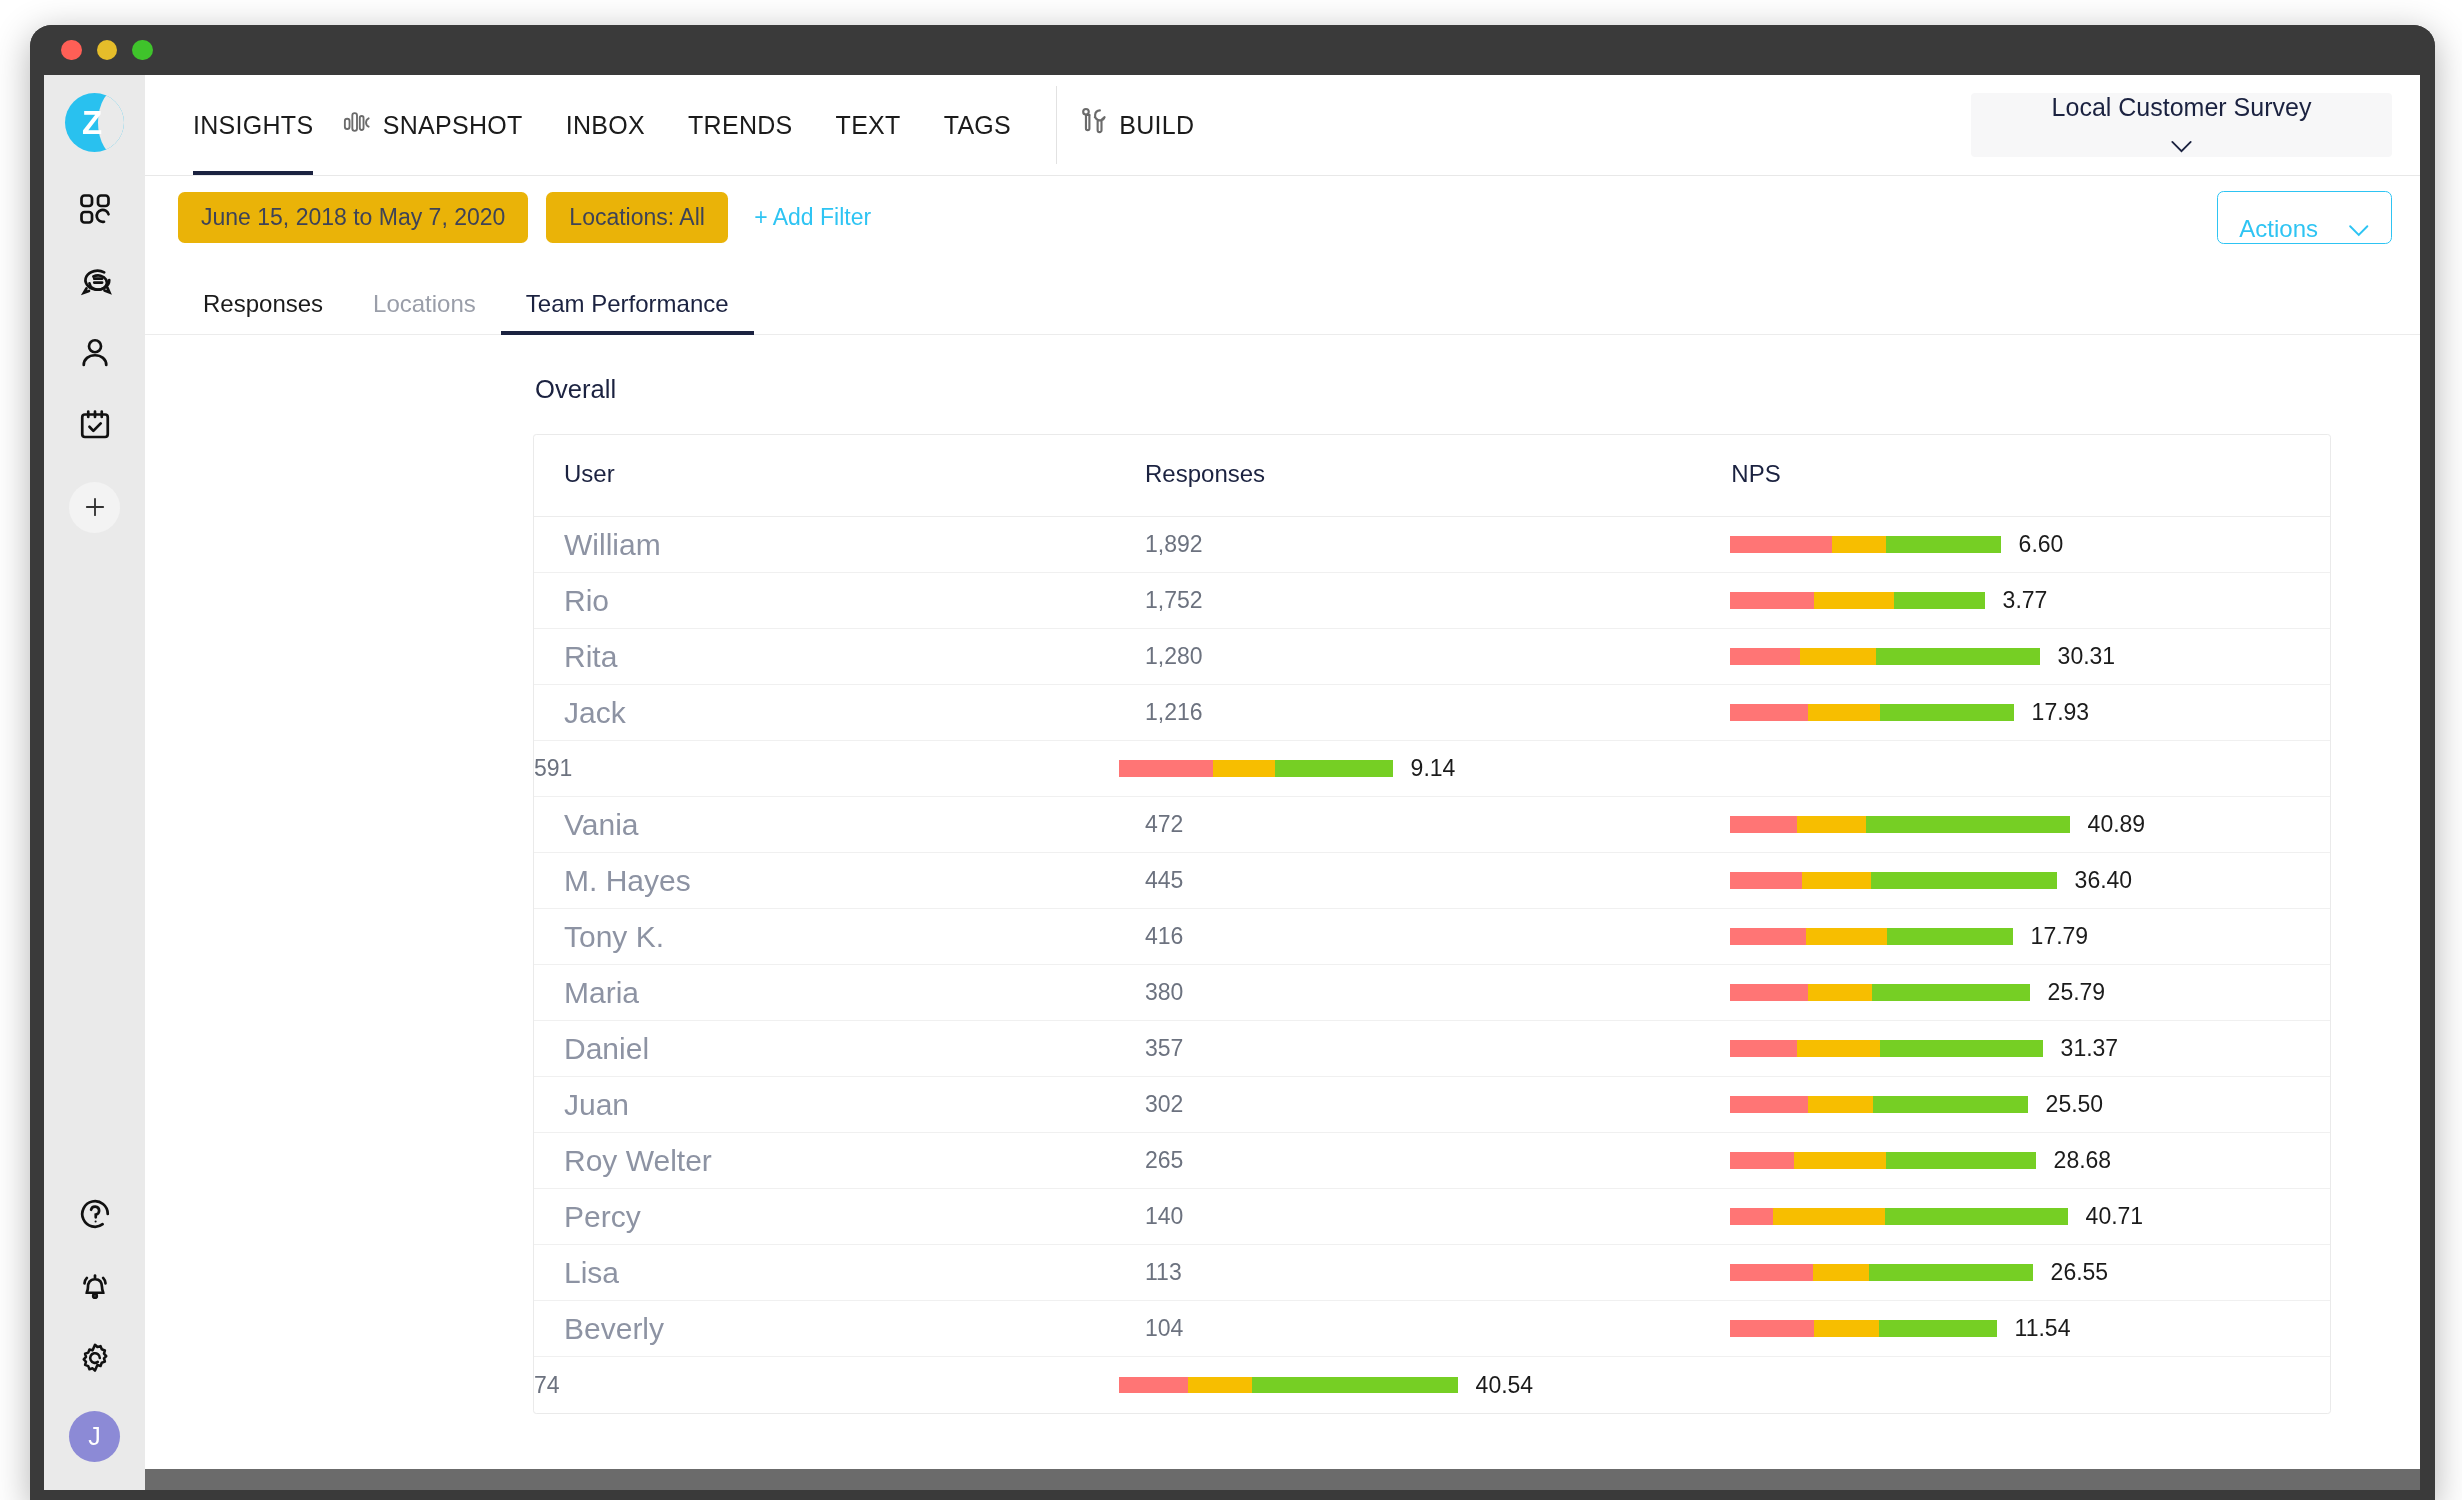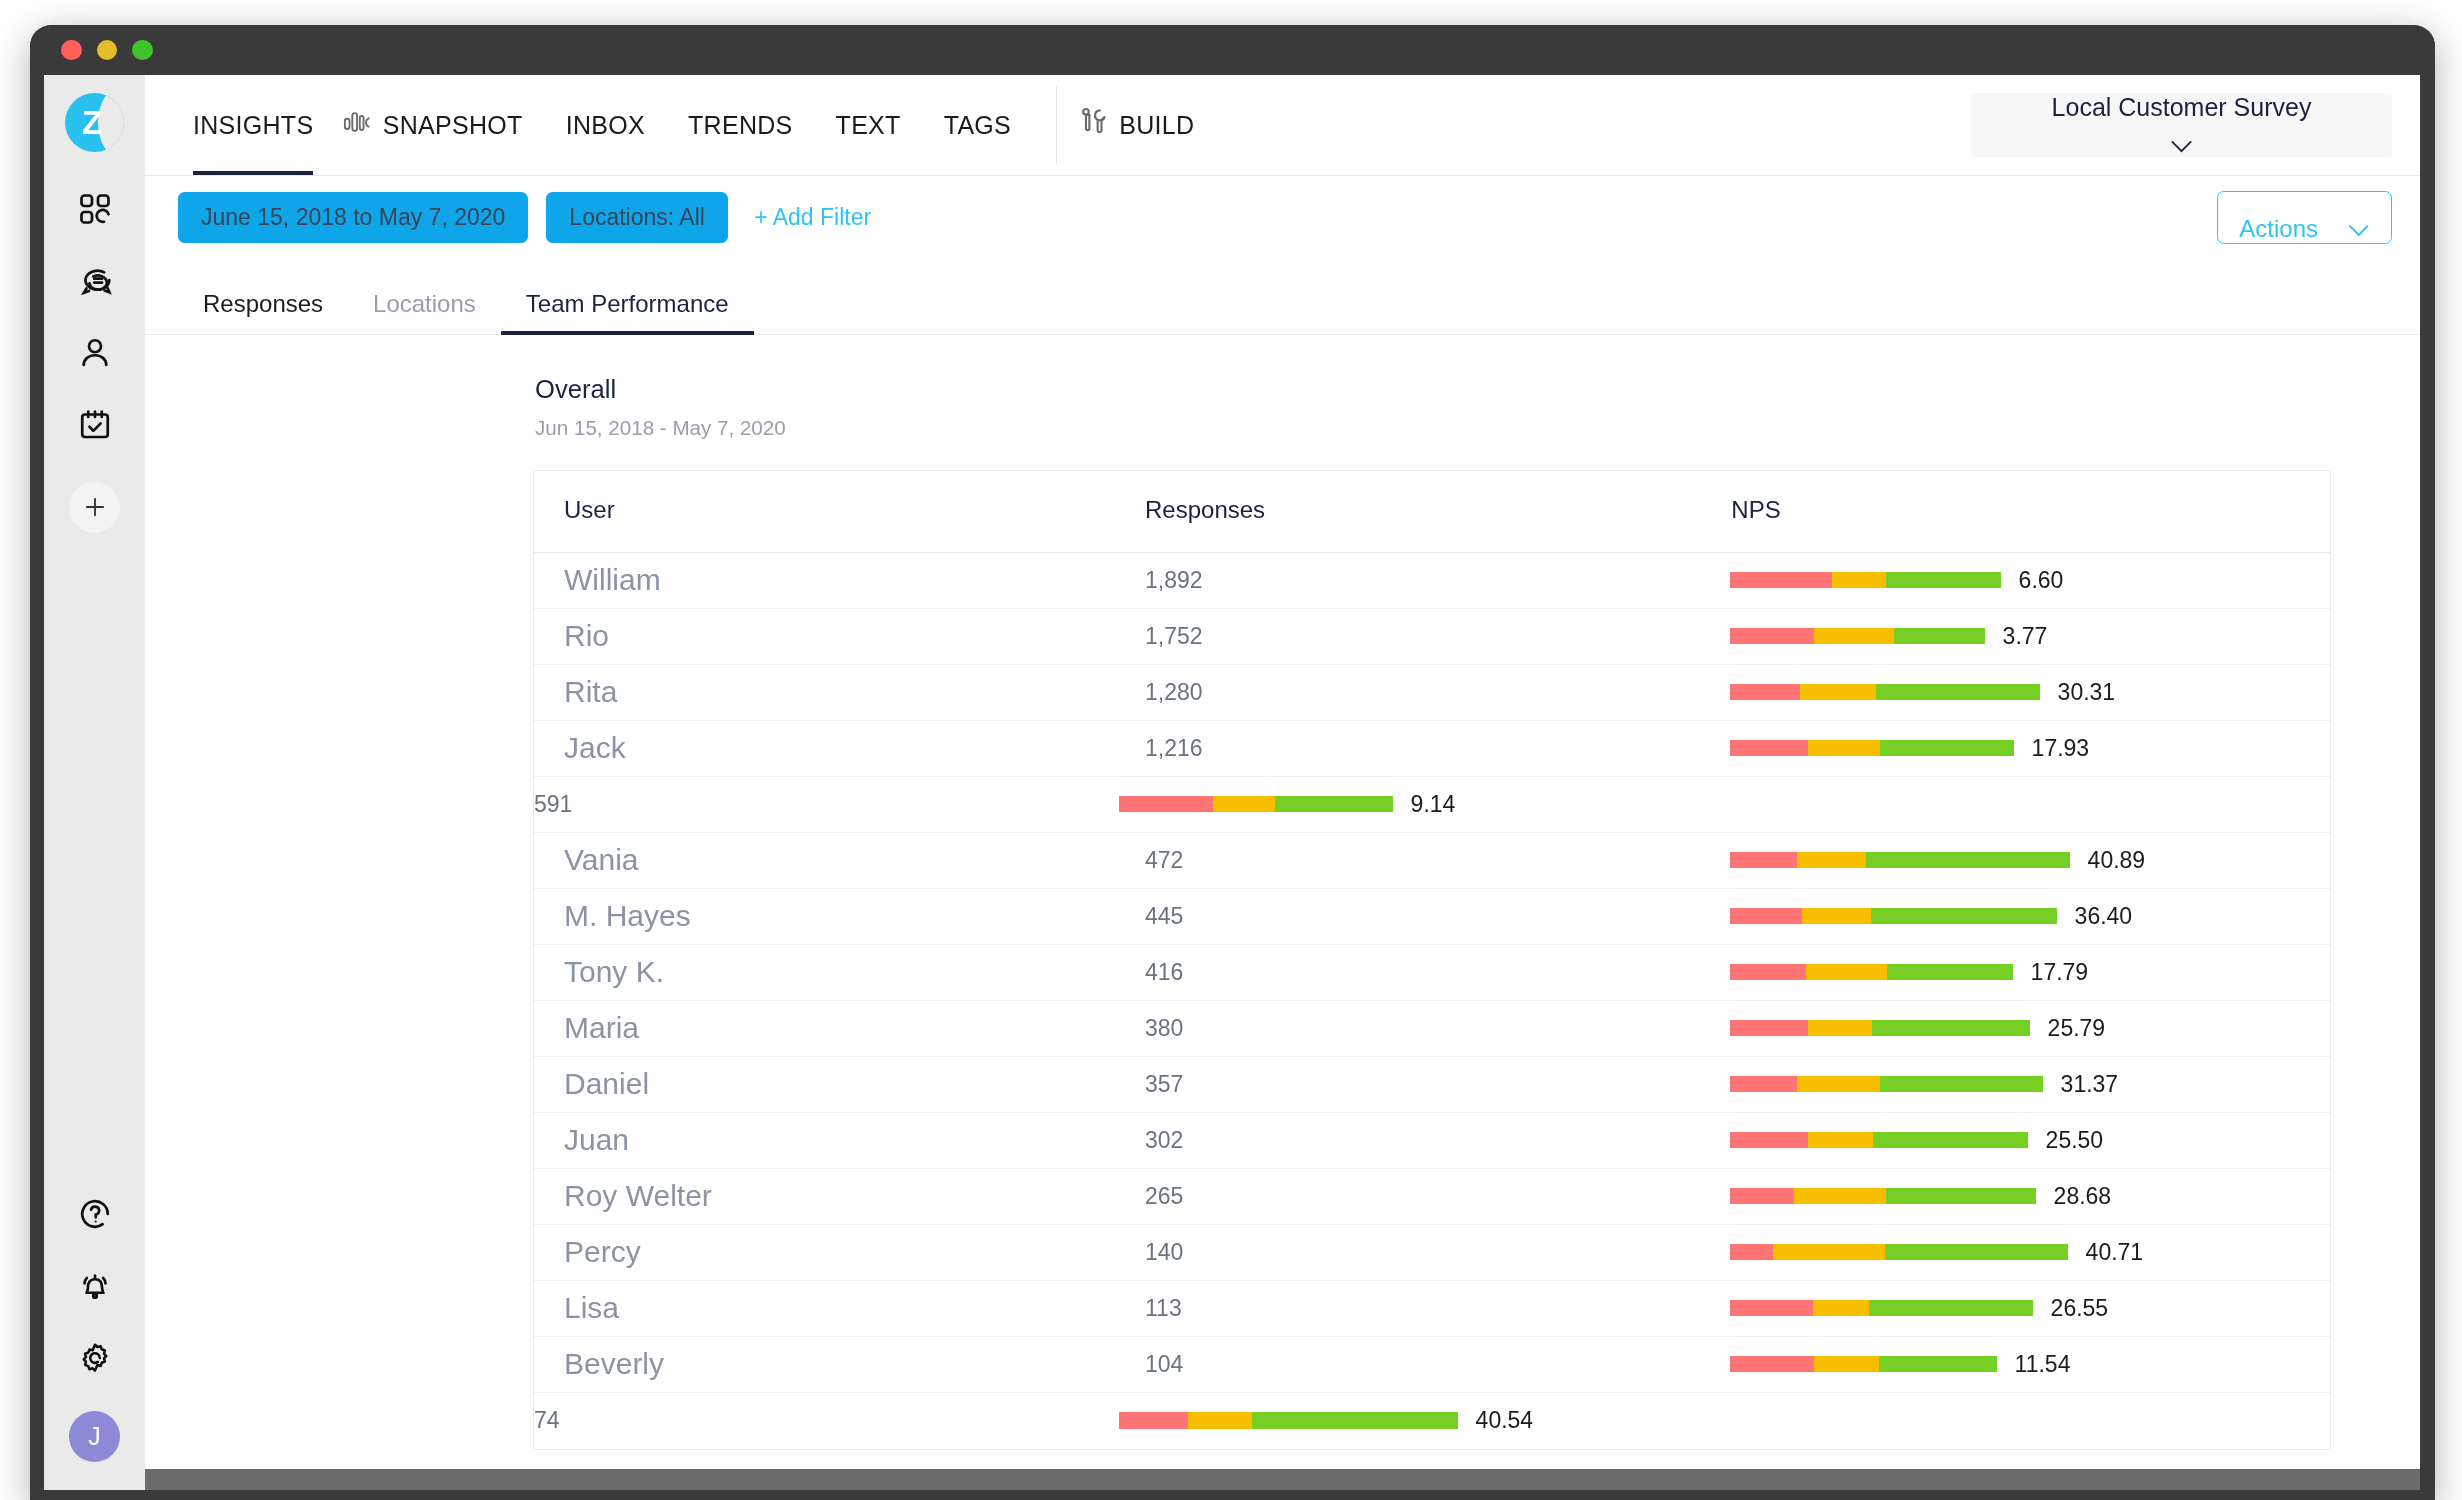--- a/index.html
+++ b/index.html
@@ -154,21 +154,21 @@
   .survey-select .label { font-size: 25px; color: #1b2240; }
 
   
   .filterbar {
     height: 83px;
     display: flex; align-items: center;
     padding: 0 28px 0 33px;
     position: relative;
   }
   .chip {
-    background: #0ea5e9;
+    background: #eab308;
     border-radius: 6.6px;
     height: 51px;
     display: flex; align-items: center;
     padding: 0 23px;
     font-size: 23px;
     color: #3e4357;
     margin-right: 18px;
     cursor: pointer;
     white-space: nowrap;
   }
@@ -432,21 +432,20 @@
         </div>
         <div class="subtab active">
           <span>Team Performance</span>
         </div>
       </div>
 
       <div class="content">
 
         <div class="section-head">
           <div class="section-title">Overall</div>
-          <div class="section-sub">Jun 15, 2018 - May 7, 2020</div>
         </div>
 
         <div class="table-card">
           <div class="thead">
             <div class="th col-user">User</div>
             <div class="th col-resp">Responses</div>
             <div class="th col-nps">NPS</div>
           </div>
           <div id="tbody">
               <div class="trow">

